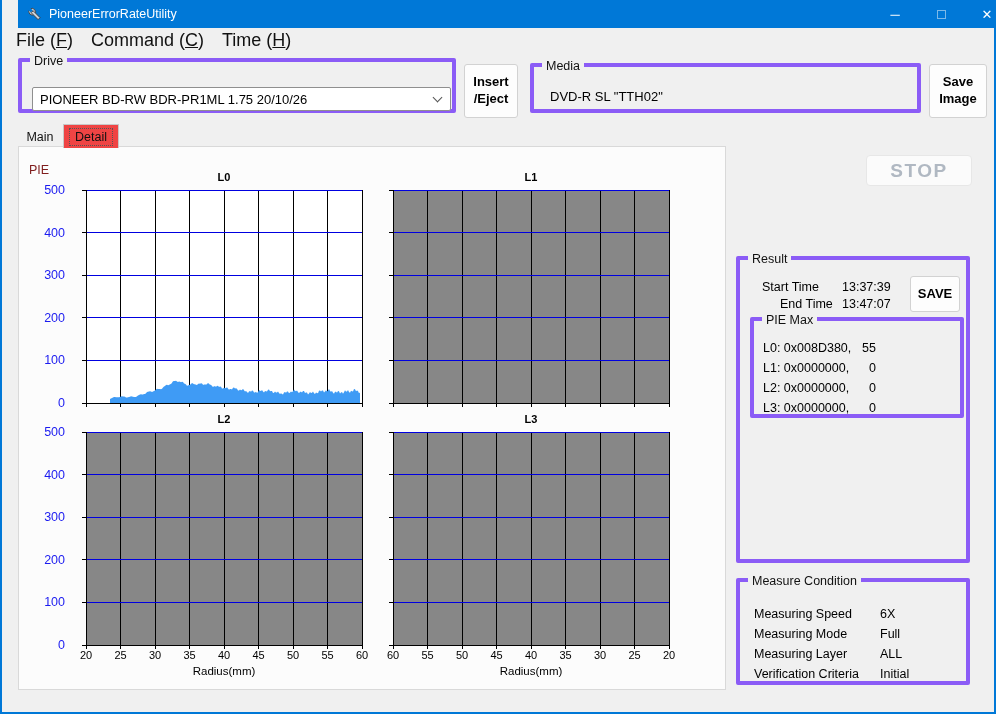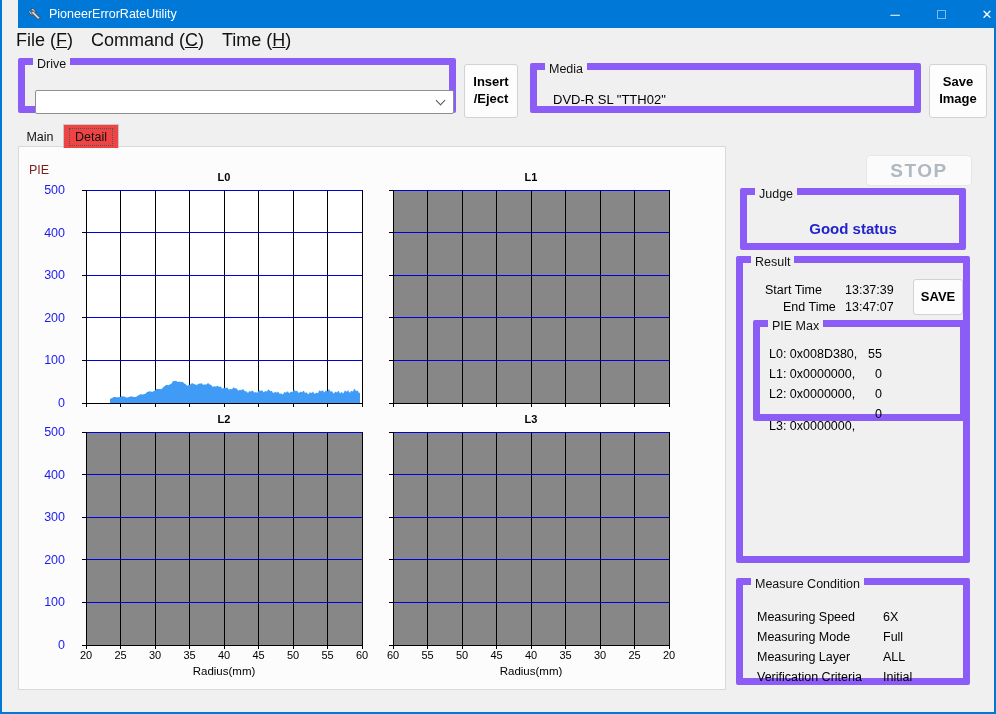--- a/index.html
+++ b/index.html
@@ -12,21 +12,21 @@
   .titlebar .appicon{width:17px;height:17px;margin:0 6px 0 8px;}
   .titlebar .title{color:#ffffff;font-size:12.5px;}
   .wincontrols{position:absolute;right:0;top:0;height:28px;display:flex;}
   .winbtn{width:46px;height:28px;display:flex;align-items:center;justify-content:center;color:#fff;font-size:13px;}
   .winbtn .maxbox{width:9px;height:9px;border:1px solid #7db9e8;}
   
   .menubar{position:absolute;left:0;top:28px;width:992px;height:24px;display:flex;align-items:center;padding-left:5px;}
   .menuitem{padding:3px 9px;font-size:18px;color:#111;}
   .menuitem .u{text-decoration:underline;}
   
-  .groupbox{position:absolute;border:7px solid #8b5cf6;border-radius:2px;}
+  .groupbox{position:absolute;border:4px solid #8b5cf6;border-radius:2px;}
   .groupbox>.glabel{position:absolute;top:-8px;left:8px;background:#f0f0f0;padding:0 4px;font-size:12.5px;color:#111;line-height:14px;}
   
   .combobox{position:absolute;left:10px;top:25px;width:419px;height:24px;background:#fff;border:1px solid #8f8f8f;border-radius:2px;
             display:flex;align-items:center;padding:0 24px 0 7px;font-size:13px;color:#000;white-space:nowrap;overflow:hidden;}
   .combochevron{position:absolute;right:9px;top:8px;width:7px;height:7px;border-right:1.6px solid #555;border-bottom:1.6px solid #555;transform:rotate(45deg);margin-top:-2px;}
   .btn{position:absolute;background:#fdfdfd;border:1px solid #d2d2d2;border-radius:3px;font-weight:bold;font-size:13px;color:#000;
        display:flex;flex-direction:column;align-items:center;justify-content:center;line-height:1.3;text-align:center;}
   .mediavalue{position:absolute;left:16px;top:22px;font-size:13px;color:#000;}
   
   .tab{position:absolute;font-size:12.5px;color:#111;display:flex;align-items:center;justify-content:center;}
@@ -80,20 +80,21 @@
 
   <div class="menubar">
     <div class="menuitem"><span>File (</span><span class="u">F</span><span>)</span></div>
     <div class="menuitem"><span>Command (</span><span class="u">C</span><span>)</span></div>
     <div class="menuitem"><span>Time (</span><span class="u">H</span><span>)</span></div>
   </div>
 
   <div class="groupbox" style="left:16px;top:58px;width:438px;height:55px;">
     <span class="glabel">Drive</span>
     <div class="combobox">
+      <span>PIONEER BD-RW BDR-PR1ML 1.75 20/10/26</span>
       <span class="combochevron"></span>
     </div>
   </div>
 
   <div class="btn" style="left:462px;top:64px;width:54px;height:54px;">
     <span>Insert</span>
     <span>/Eject</span>
   </div>
 
   <div class="groupbox" style="left:528px;top:63px;width:391px;height:50px;">
@@ -283,44 +284,40 @@
       <div class="xlab" style="left: 564px; top: 502px;">30</div>
       <div class="xlab" style="left: 598.5px; top: 502px;">25</div>
       <div class="xlab" style="left: 633px; top: 502px;">20</div>
       <div class="axname" style="left: 467px; top: 518px;">Radius(mm)</div>
     </div>
 
   <div class="stopbtn">
       <span>STOP</span>
     </div>
 
-  <div class="groupbox" style="left:738px;top:188px;width:226px;height:62px;">
-    <span class="glabel">Judge</span>
-    <div class="judgetext">Good status</div>
-  </div>
 
   <div class="groupbox" style="left:734px;top:256px;width:234px;height:307px;">
     <span class="glabel">Result</span>
     <span class="rowtext" style="left:22px;top:20px;">Start Time</span>
     <span class="rowtext" style="left:102px;top:20px;">13:37:39</span>
     <span class="rowtext" style="left:40px;top:37px;">End Time</span>
     <span class="rowtext" style="left:102px;top:37px;">13:47:07</span>
     <div class="btn savebtn">
         <span>SAVE</span>
       </div>
 
     <div class="groupbox" style="left:10px;top:57px;width:214px;height:101px;">
       <span class="glabel">PIE Max</span>
       <span class="pmrow" style="top:20px;">L0: 0x008D380,</span>
       <span class="pmval" style="top:20px;">55</span>
       <span class="pmrow" style="top:40px;">L1: 0x0000000,</span>
       <span class="pmval" style="top:40px;">0</span>
       <span class="pmrow" style="top:60px;">L2: 0x0000000,</span>
       <span class="pmval" style="top:60px;">0</span>
-      <span class="pmrow" style="top:92px;">L3: 0x0000000,</span>
+      <span class="pmrow" style="top:80px;">L3: 0x0000000,</span>
       <span class="pmval" style="top:80px;">0</span>
     </div>
   </div>
 
   <div class="groupbox" style="left:734px;top:578px;width:234px;height:107px;">
     <span class="glabel">Measure Condition</span>
     <span class="mcl" style="top:25px;">Measuring Speed</span>
     <span class="mcv" style="top:25px;">6X</span>
     <span class="mcl" style="top:45px;">Measuring Mode</span>
     <span class="mcv" style="top:45px;">Full</span>

